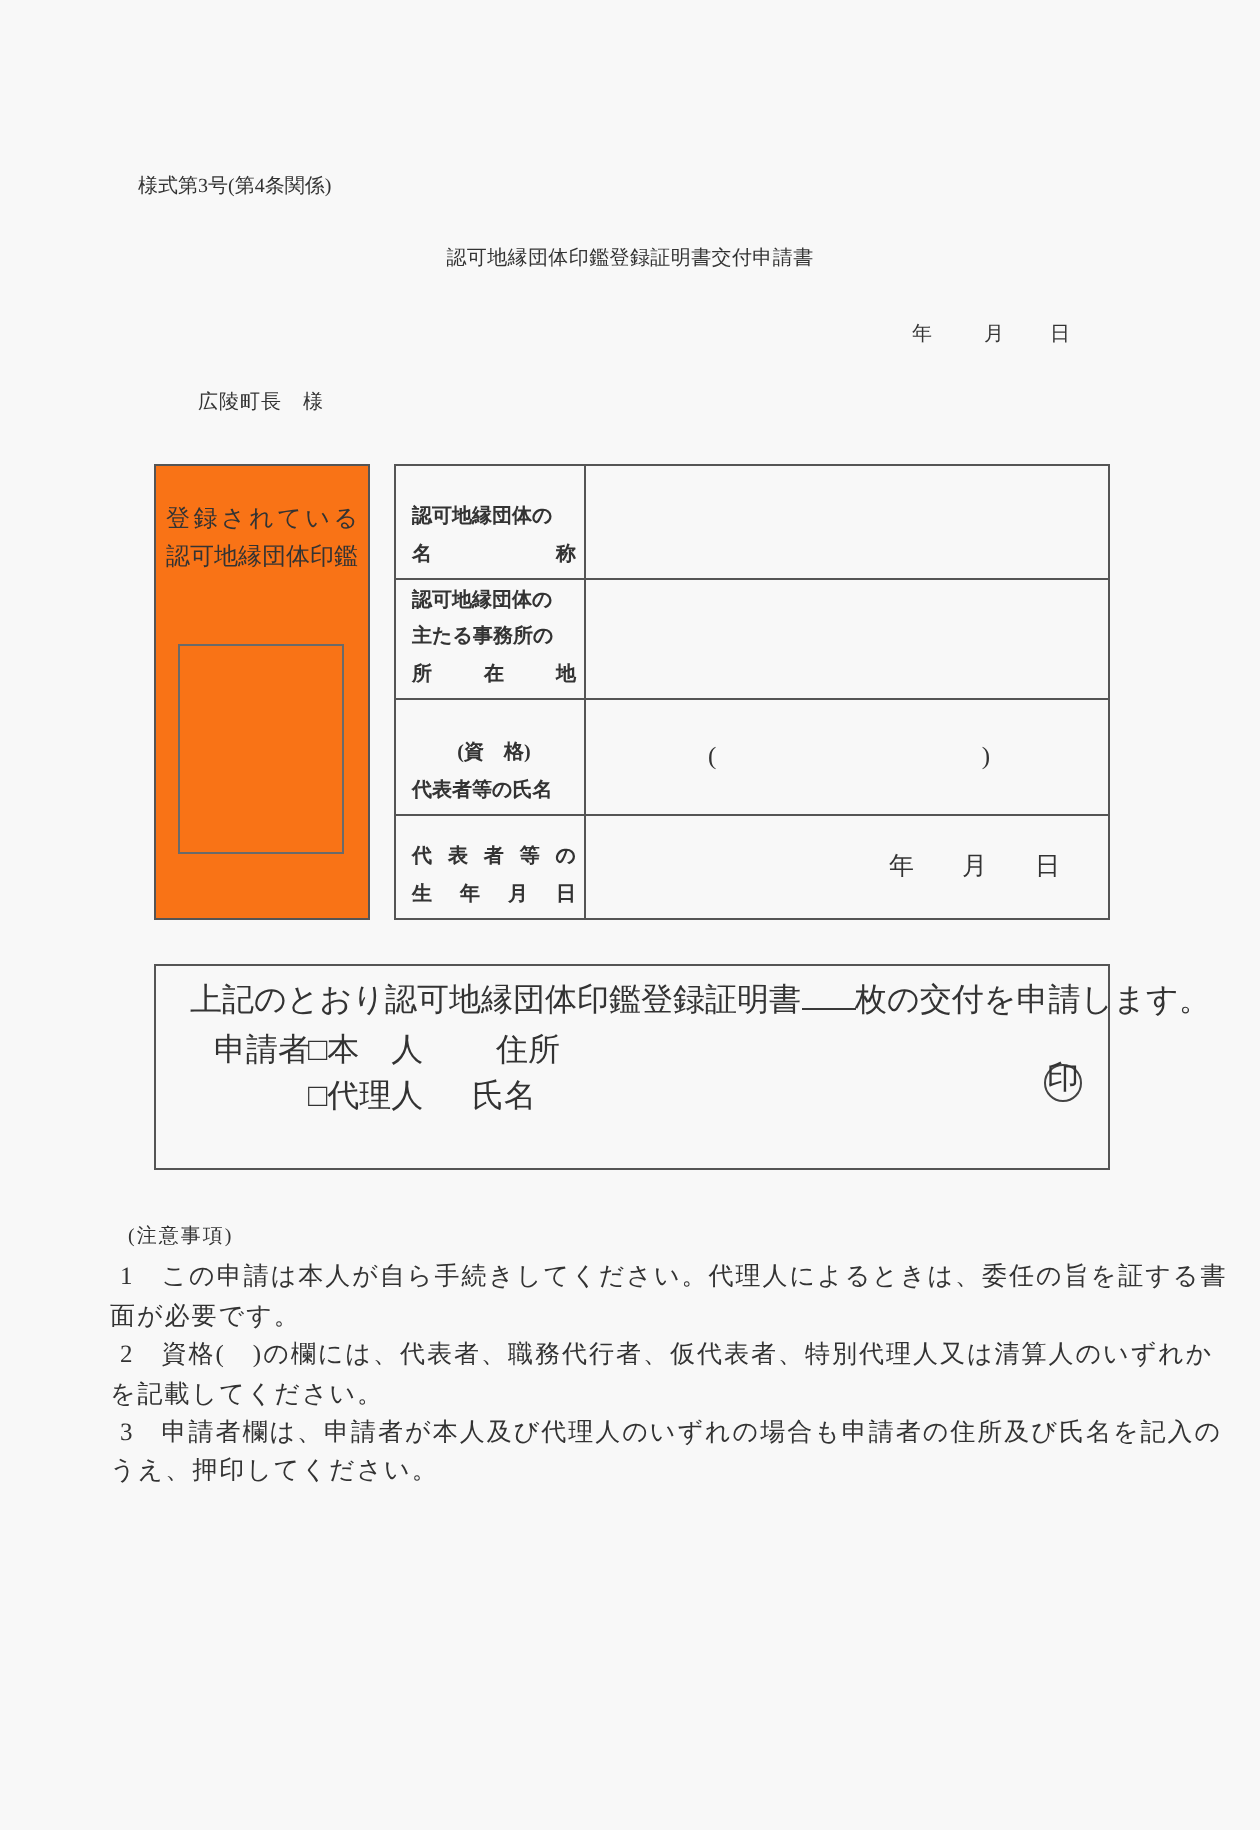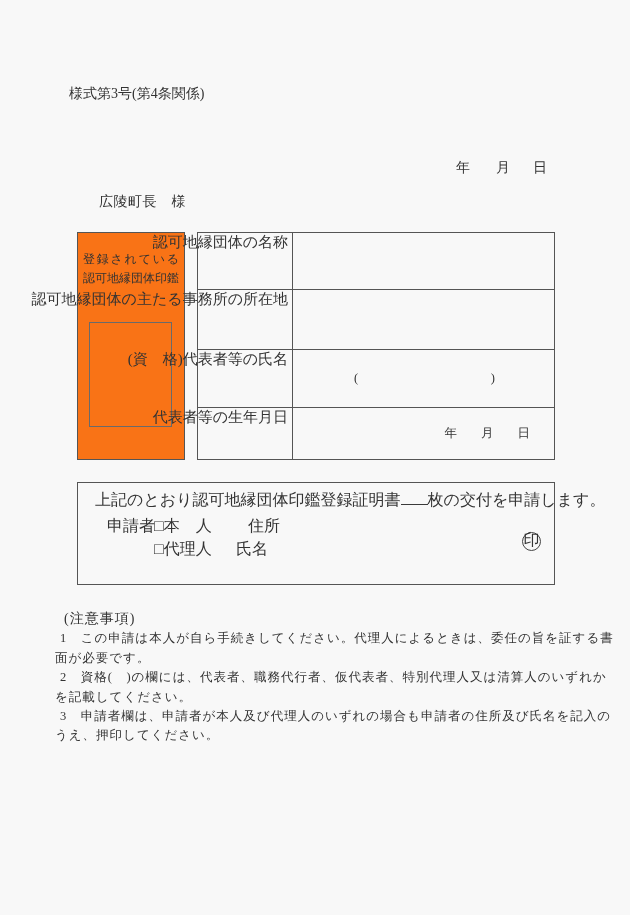--- a/index.html
+++ b/index.html
@@ -3,42 +3,42 @@
 <meta charset="utf-8">
 <style>
   html,body{margin:0;padding:0;}
   body{background:#f8f8f8;}
   .page{
     position:relative;width:630px;height:915px;background:#f8f8f8;
     font-family:"Liberation Serif","DejaVu Serif",serif;color:#333;
     overflow:hidden;
   }
   .abs{position:absolute;white-space:nowrap;}
-  .fs{font-size:14px;line-height:14px;}
+  .fs{font-size:10px;line-height:14px;}
   
   .form-no{left:69px;top:87px;}
   .doc-title{left:0;top:123px;width:100%;text-align:center;letter-spacing:0.2px;}
   .date-row{left:456px;top:161px;}
   .date-row .m{margin-left:26px;}
   .date-row .d{margin-left:23px;}
   .addressee{left:99px;top:195px;letter-spacing:0.5px;}
   
   .seal-box{left:77px;top:232px;width:108px;height:228px;border:1px solid #555;box-sizing:border-box;background:#f97316;}
   .seal-caption{margin:17px 5px 0 5px;font-size:12px;line-height:19px;}
   .jl{text-align:justify;text-align-last:justify;}
   .cl{text-align:center;text-align-last:center;}
   .seal-pad{position:absolute;left:11px;top:89px;width:83px;height:105px;border:1px solid #6a6a6a;box-sizing:border-box;}
   
   .info-table{left:197px;top:232px;width:358px;height:228px;border:1px solid #555;box-sizing:border-box;display:flex;flex-direction:column;}
   .trow{display:flex;border-bottom:1px solid #555;box-sizing:border-box;}
   .trow.r1{height:57px;}
   .trow.r2{height:60px;}
   .trow.r3{height:58px;}
   .trow.r4{flex:1;border-bottom:none;}
-  .tlabel{width:95px;border-right:1px solid #555;box-sizing:border-box;display:flex;flex-direction:row;justify-content:flex-end;padding:0 4px 2px 8px;font-size:15px;line-height:18.5px;}
+  .tlabel{width:95px;border-right:1px solid #555;box-sizing:border-box;display:flex;flex-direction:column;justify-content:flex-end;padding:0 4px 2px 8px;font-size:10px;line-height:18.5px;font-weight:bold;}
   .tvalue{flex:1;font-size:12.5px;}
   .tvalue.paren{display:flex;align-items:center;justify-content:space-between;padding:0 59px 0 61px;}
   .tvalue.bdate{display:flex;align-items:center;justify-content:flex-end;padding-right:24px;}
   .tvalue.bdate .m,.tvalue.bdate .d{margin-left:24px;}
   
   .app-box{left:77px;top:482px;width:478px;height:103px;border:1px solid #555;box-sizing:border-box;}
   .app-box .abs{font-size:16px;line-height:14px;}
   .statement{left:17px;top:9px;display:flex;align-items:baseline;}
   .blank-line{display:inline-block;width:27px;height:12px;border-bottom:1px solid #3a3a3a;}
   .applicant-label{left:29px;top:36px;}
@@ -57,20 +57,21 @@
   .note.l4{left:55px;top:690px;}
   .note.l5{left:60px;top:709px;}
   .note.l6{left:55px;top:728px;}
 </style>
 </head>
 <body>
 
 <div class="page">
 
   <div class="abs fs form-no">様式第3号(第4条関係)</div>
+  <div class="abs fs doc-title">認可地縁団体印鑑登録証明書交付申請書</div>
   <div class="abs fs date-row">
     <span class="y">年</span><span class="m">月</span><span class="d">日</span>
   </div>
   <div class="abs fs addressee">広陵町長　様</div>
 
   <div class="abs seal-box">
     <div class="seal-caption">
       <div class="jl">登録されている</div>
       <div class="jl">認可地縁団体印鑑</div>
     </div>

